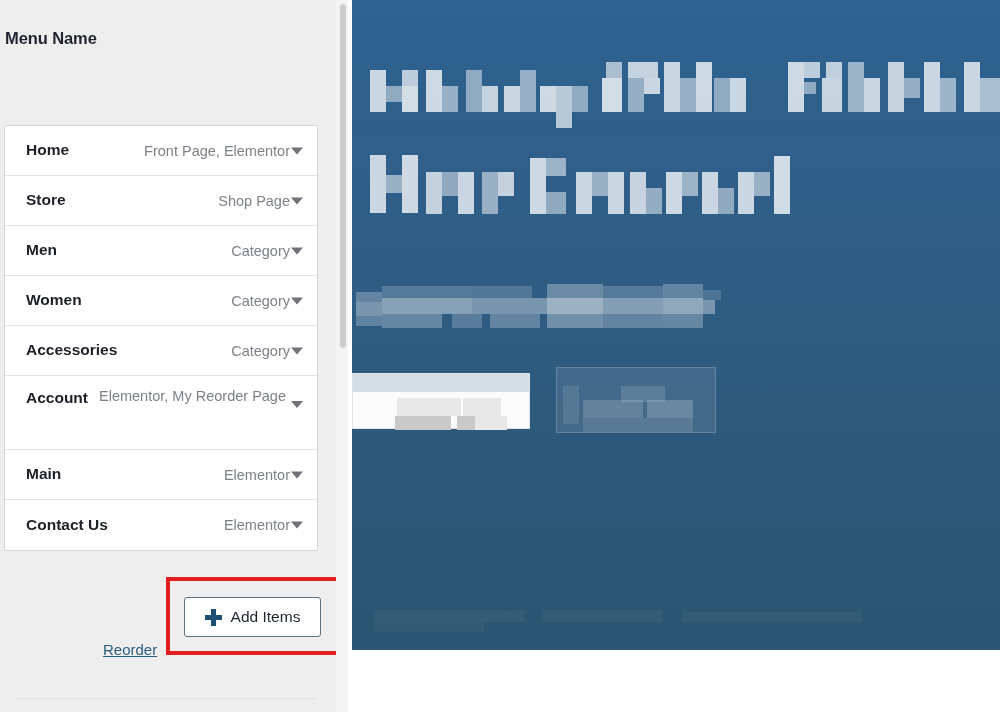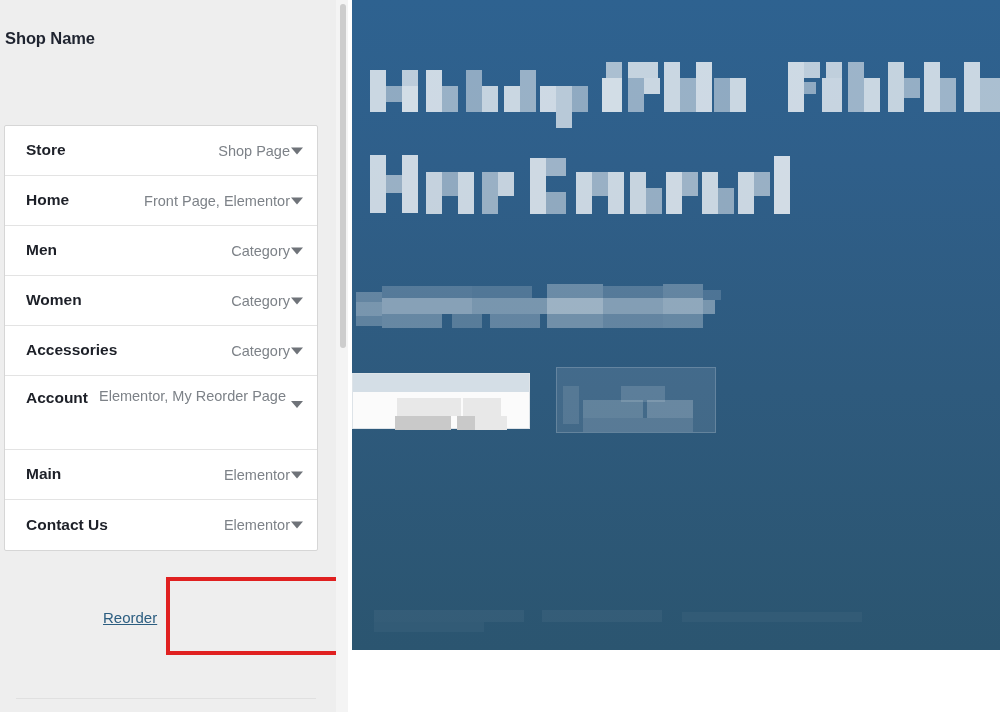--- a/index.html
+++ b/index.html
@@ -127,21 +127,21 @@
   }
   .menu-row.wrapped .menu-row-caret {
     top: 25px;
     transform: none;
   }
 
   
   .action-row {
     position: absolute;
     left: 0;
-    top: 598px;
+    top: 630px;
     width: 340px;
     height: 42px;
     text-decoration: underline;
   }
 
   .reorder-link {
     position: absolute;
     left: 103px;
     top: 11px;
     font-size: 15px;
@@ -267,34 +267,34 @@
   }
   .solid-btn .blk.light { background: #e8e8e8; }
 </style>
 </head>
 <body>
 
 <div id="screen">
 
   <div id="left-panel">
 
-    <div class="panel-label">Shop Name</div>
+    <div class="panel-label">Menu Name</div>
 
 
     <div class="menu-list">
+
+      <div class="menu-row">
+        <span class="menu-row-title">Home</span>
+        <span class="menu-row-meta">Front Page, Elementor</span>
+        <span class="menu-row-caret"></span>
+      </div>
 
       <div class="menu-row">
         <span class="menu-row-title">Store</span>
         <span class="menu-row-meta">Shop Page</span>
-        <span class="menu-row-caret"></span>
-      </div>
-
-      <div class="menu-row">
-        <span class="menu-row-title">Home</span>
-        <span class="menu-row-meta">Front Page, Elementor</span>
         <span class="menu-row-caret"></span>
       </div>
 
       <div class="menu-row">
         <span class="menu-row-title">Men</span>
         <span class="menu-row-meta">Category</span>
         <span class="menu-row-caret"></span>
       </div>
 
       <div class="menu-row">
@@ -326,20 +326,24 @@
         <span class="menu-row-meta">Elementor</span>
         <span class="menu-row-caret"></span>
       </div>
 
     </div>
 
     <div class="action-row">
       <a class="reorder-link">Reorder</a>
     </div>
 
+    <div class="add-items-btn">
+      <span class="plus-icon"></span>
+      <span class="btn-label">Add Items</span>
+    </div>
 
     <div class="red-highlight"></div>
 
     <div class="bottom-divider"></div>
   </div>
 
   <div id="pane-scrollbar-track"></div>
   <div id="pane-scrollbar-thumb"></div>
 
   <div id="preview-pane">

